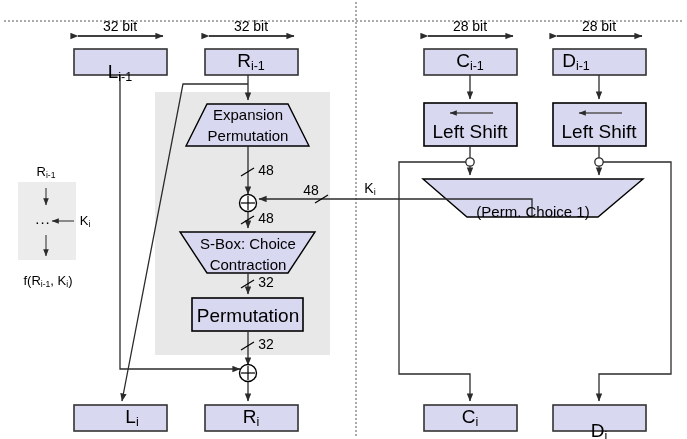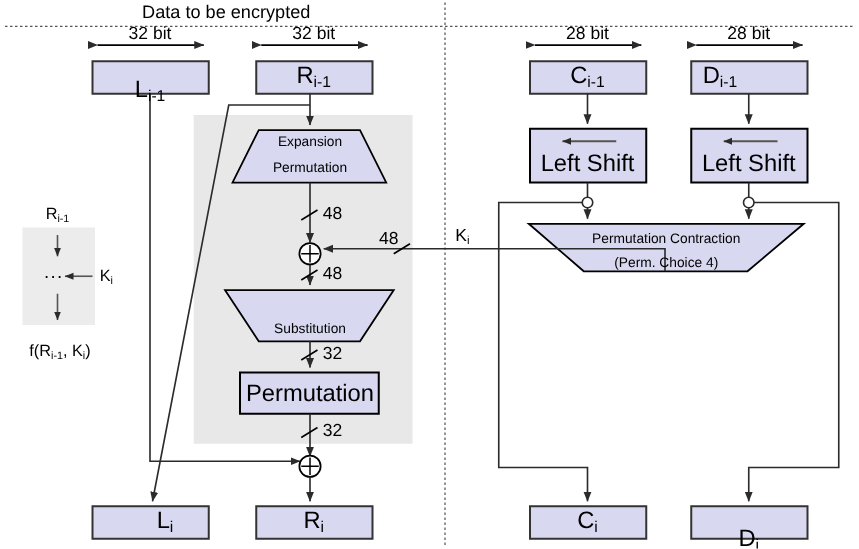--- a/index.html
+++ b/index.html
@@ -15,21 +15,21 @@
     position:absolute;
     font-family:"Liberation Sans", sans-serif;
     color:#000000;
     white-space:nowrap;
     line-height:1;
     user-select:none;
   }
   .hdr{font-size:14.5px;}
   .bit{font-size:14px;}
   .boxtxt{font-size:19px;}
-  .shapetxt{font-size:11px;text-align:center;}
+  .shapetxt{font-size:15px;text-align:center;}
   .num{font-size:14px;}
   .kilbl{font-size:14px;}
   .insetlbl{font-size:13px;}
   .sub{font-size:0.66em;vertical-align:-0.28em;}
   .ctr{transform:translate(-50%,-50%);}
 </style>
 </head>
 <body>
 
 <div id="stage">
@@ -138,21 +138,20 @@
       <line x1="241" y1="350" x2="254" y2="342"></line>
     </g>
 
     <g stroke="#555555" stroke-width="1.3" fill="none">
       <path d="M46,188 L46,205" marker-end="url(#arwS)"></path>
       <path d="M74,221 L52,221" marker-end="url(#arwS)"></path>
       <path d="M46,235 L46,256" marker-end="url(#arwS)"></path>
     </g>
   </svg>
 
-  <div class="lbl hdr ctr" style="left:181px;top:11px;">Data to be encrypted</div>
 
   <div class="lbl bit ctr" style="left:120px;top:26px;">32 bit</div>
   <div class="lbl bit ctr" style="left:251px;top:26px;">32 bit</div>
   <div class="lbl bit ctr" style="left:470px;top:26px;">28 bit</div>
   <div class="lbl bit ctr" style="left:599px;top:26px;">28 bit</div>
 
   <div class="lbl boxtxt ctr" style="left:120px;top:62px;margin-top:11px;">
     <span>L</span><span class="sub">i-1</span>
   </div>
   <div class="lbl boxtxt ctr" style="left:251px;top:62px;">
@@ -174,29 +173,29 @@
   <div class="lbl boxtxt ctr" style="left:470px;top:418px;">
     <span>C</span><span class="sub">i</span>
   </div>
   <div class="lbl boxtxt ctr" style="left:599px;top:432px;text-align:right;">
     <span>D</span><span class="sub">i</span>
   </div>
 
   <div class="lbl shapetxt ctr" style="left:248px;top:114px;">Expansion</div>
   <div class="lbl shapetxt ctr" style="left:248px;top:135px;">Permutation</div>
 
-  <div class="lbl shapetxt ctr" style="left:248px;top:264px;">Substitution</div>
+  <div class="lbl shapetxt ctr" style="left:248px;top:243px;">S-Box: Choice</div>
+  <div class="lbl shapetxt ctr" style="left:248px;top:264px;">Contraction</div>
 
   <div class="lbl boxtxt ctr" style="left:248px;top:315px;">Permutation</div>
 
   <div class="lbl boxtxt ctr" style="left:470px;top:131px;">Left Shift</div>
   <div class="lbl boxtxt ctr" style="left:599px;top:131px;">Left Shift</div>
 
-  <div class="lbl shapetxt ctr" style="left:533px;top:192px;">Permutation Contraction</div>
-  <div class="lbl shapetxt ctr" style="left:533px;top:211px;">(Perm. Choice 4)</div>
+  <div class="lbl shapetxt ctr" style="left:533px;top:211px;">(Perm. Choice 1)</div>
 
   <div class="lbl num ctr" style="left:266px;top:170px;">48</div>
   <div class="lbl num ctr" style="left:311px;top:190px;">48</div>
   <div class="lbl num ctr" style="left:266px;top:218px;">48</div>
   <div class="lbl num ctr" style="left:266px;top:282px;">32</div>
   <div class="lbl num ctr" style="left:266px;top:344px;">32</div>
 
   <div class="lbl kilbl ctr" style="left:370px;top:189px;">
     <span>K</span><span class="sub">i</span>
   </div>

